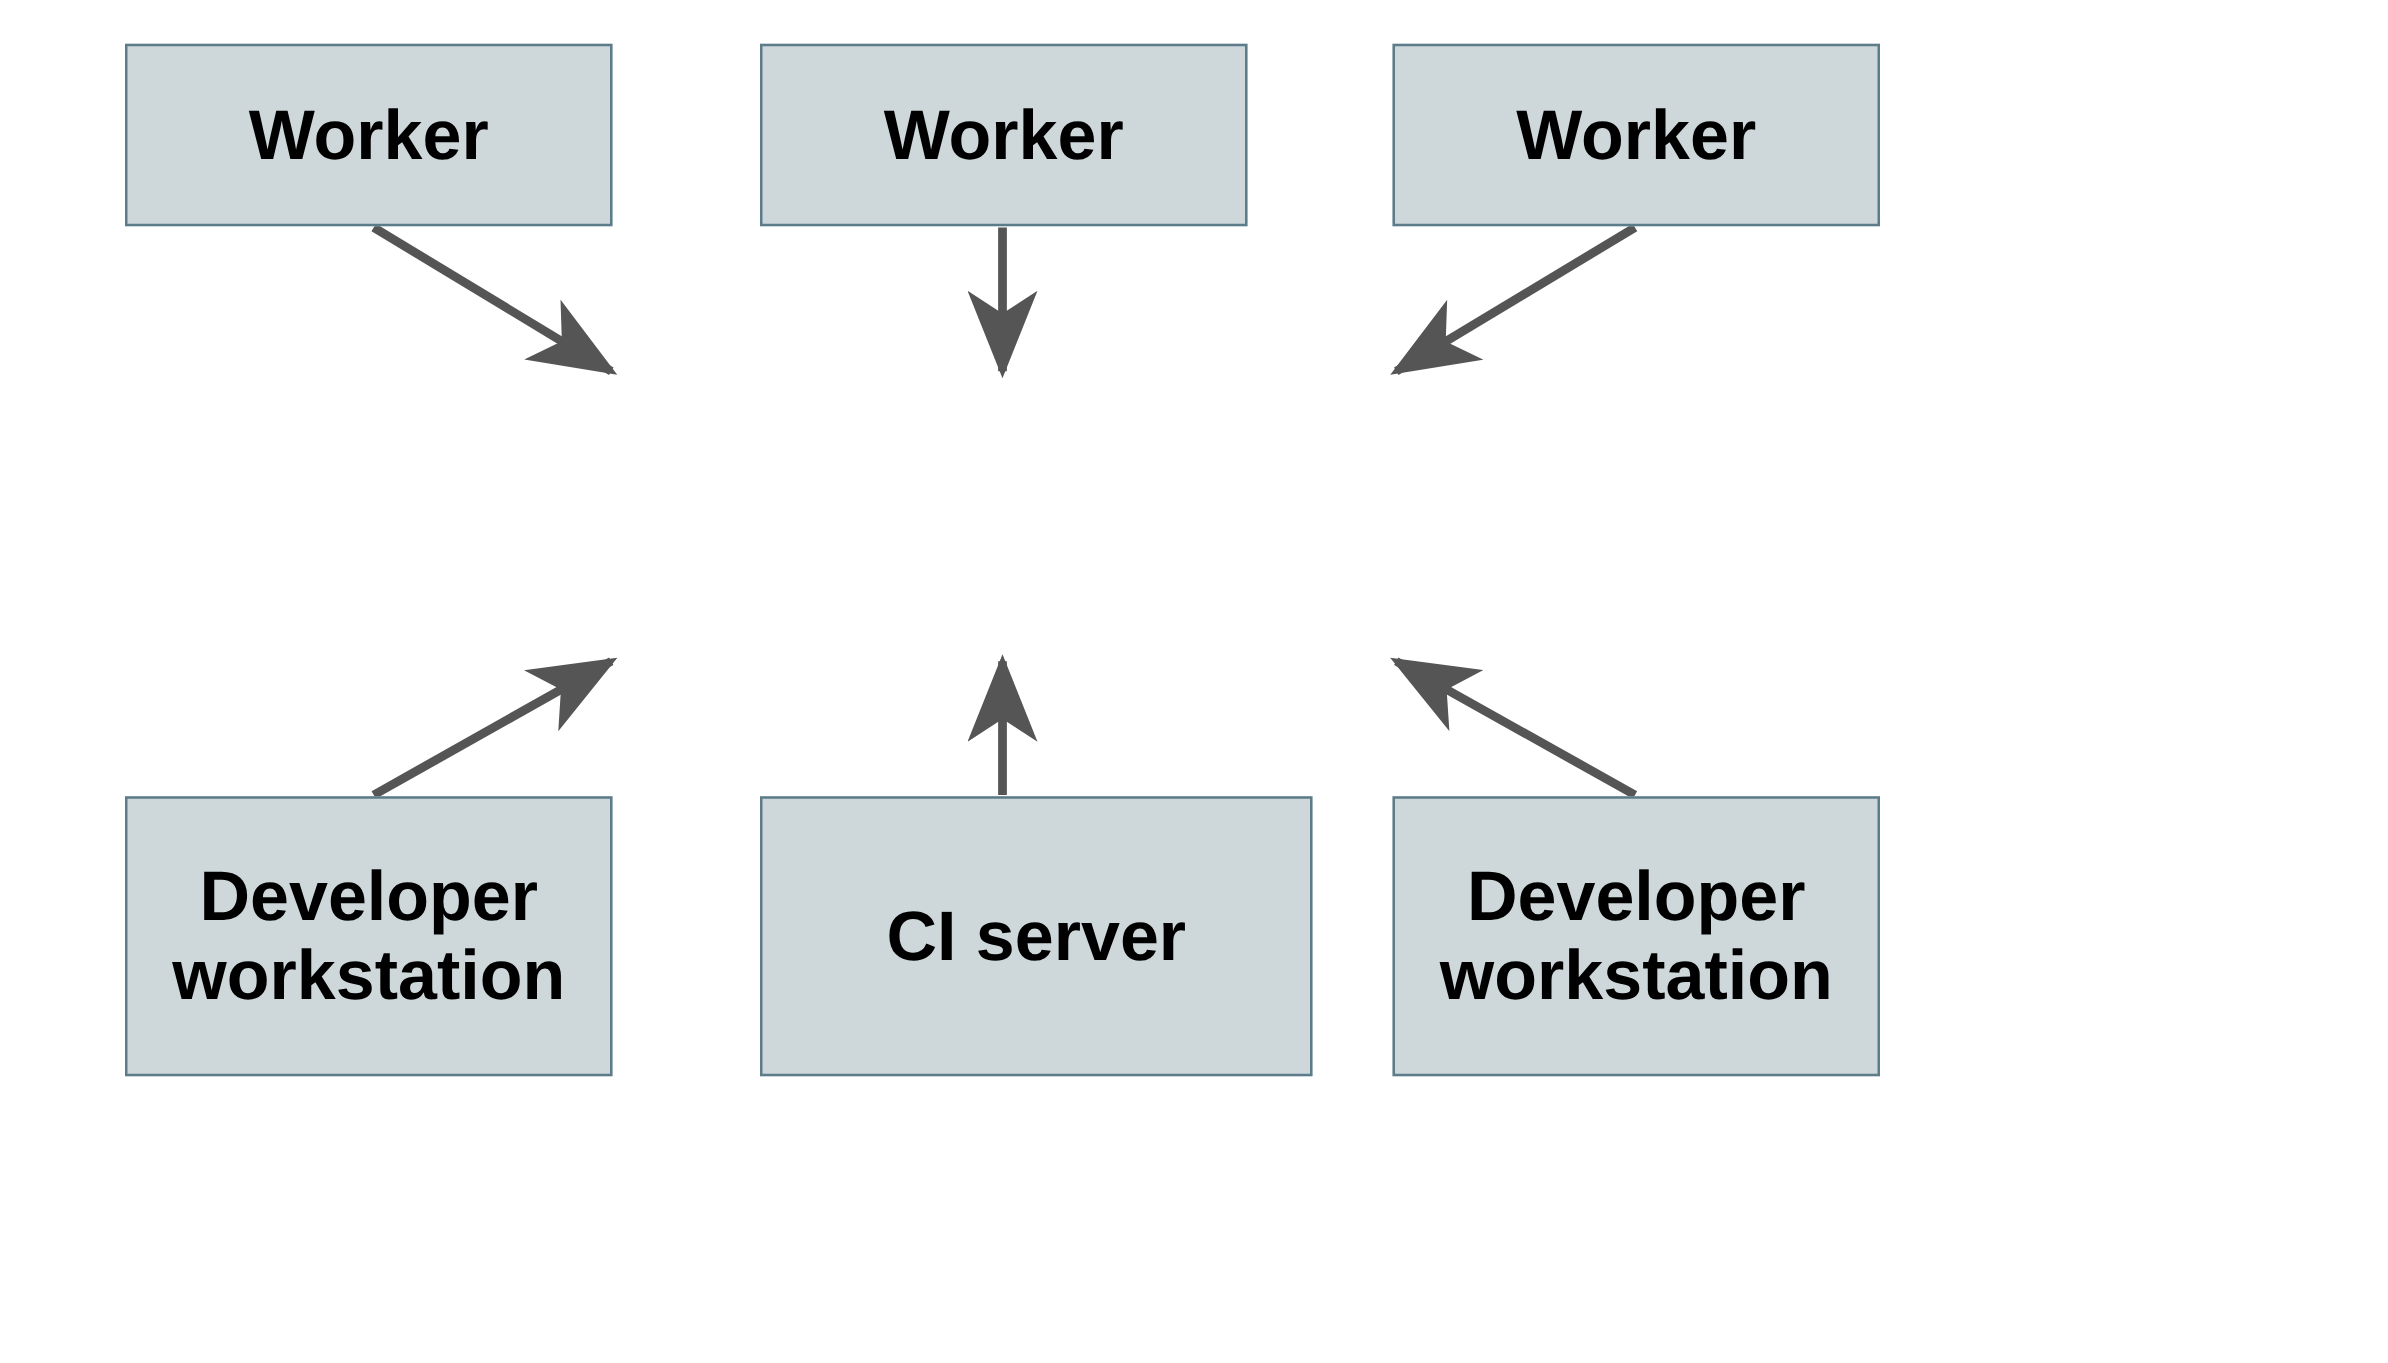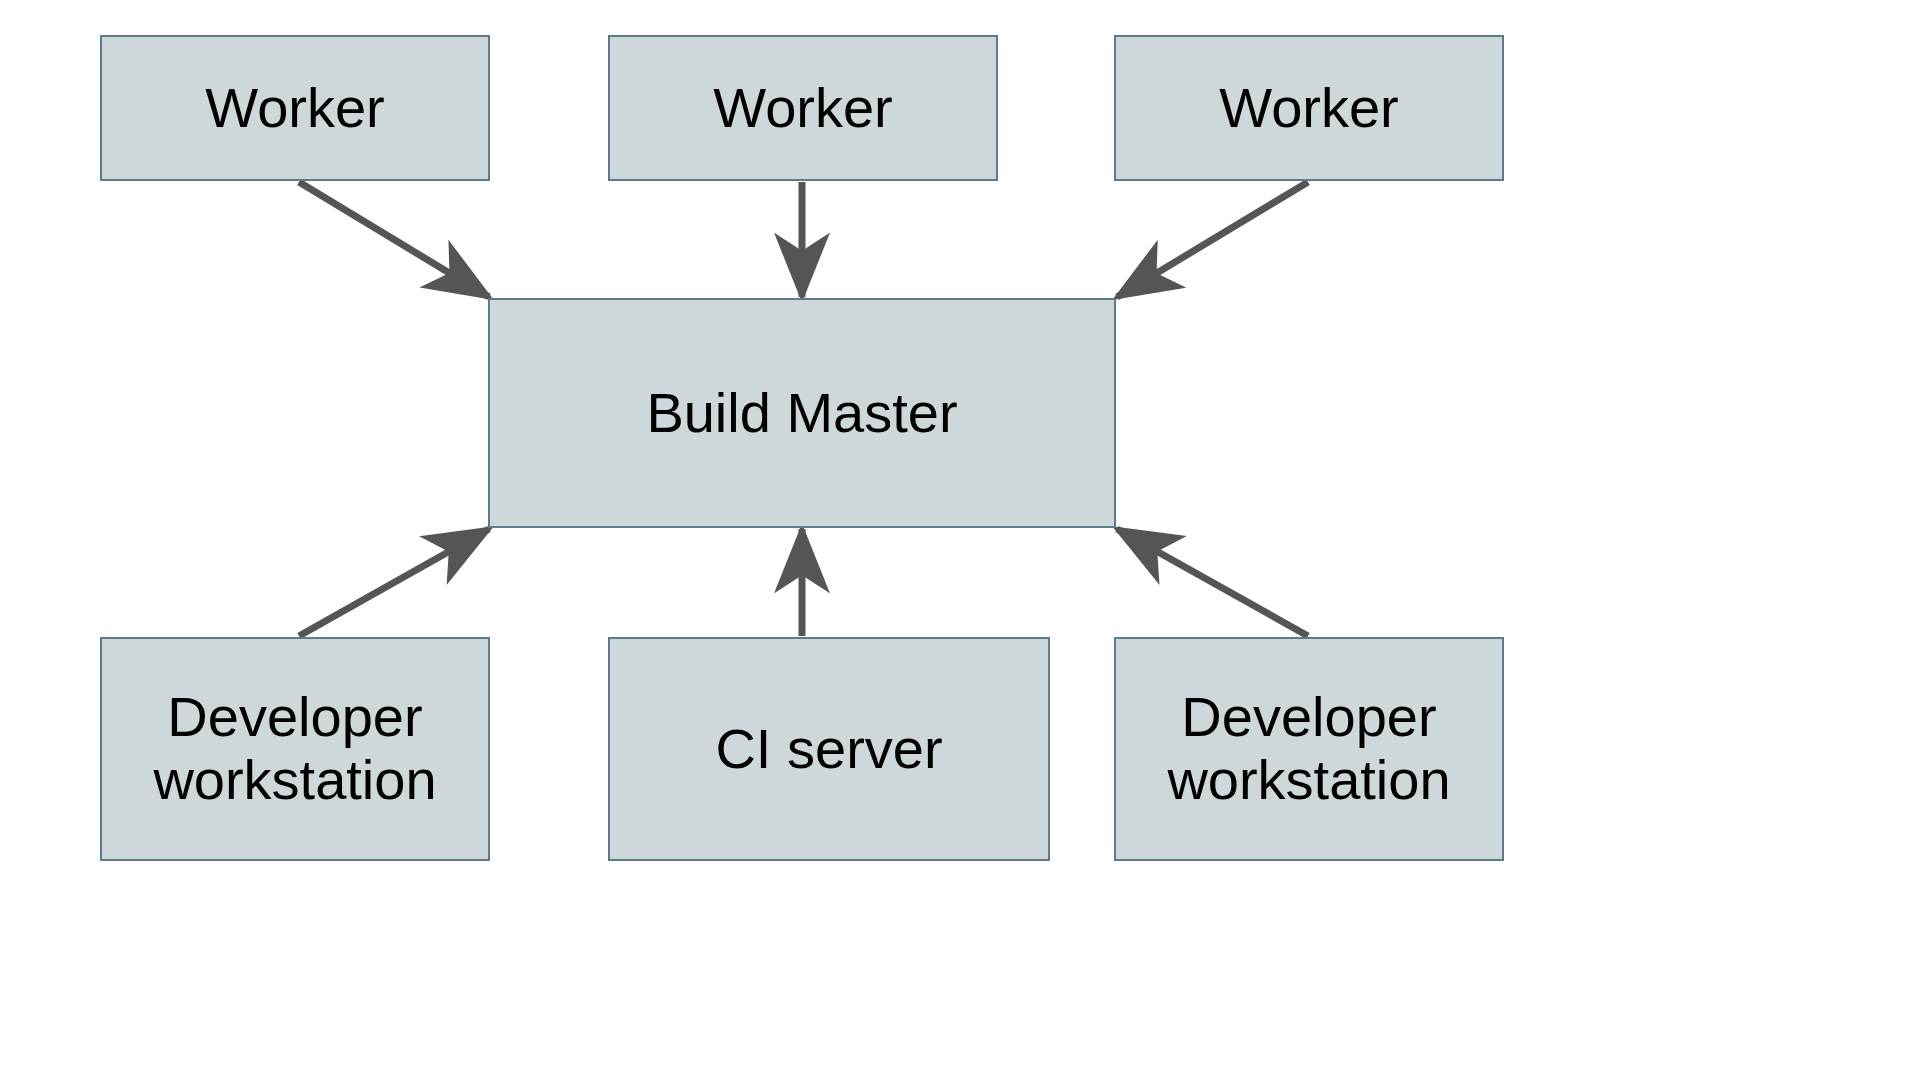--- a/index.html
+++ b/index.html
@@ -40,20 +40,21 @@
     font-weight: 400;
     line-height: 1.12;
     z-index: 2;
   }
   .node .label {
     display: block;
     width: 100%;
     padding: 0 6px;
     box-sizing: border-box;
     white-space: pre-line;
+    font-weight: bold;
   }
 
   
   #node-worker-1 { left: 100px; top: 35px;  width: 390px; height: 146px; font-size: 56px; }
   #node-worker-2 { left: 608px; top: 35px;  width: 390px; height: 146px; font-size: 56px; }
   #node-worker-3 { left: 1114px; top: 35px; width: 390px; height: 146px; font-size: 56px; }
 
   
   #node-build-master { left: 488px; top: 298px; width: 628px; height: 230px; font-size: 56px; }
 
@@ -92,23 +93,20 @@
   </div>
 
   <div class="node" id="node-worker-2">
     <span class="label">Worker</span>
   </div>
 
   <div class="node" id="node-worker-3">
     <span class="label">Worker</span>
   </div>
 
-  <div class="node" id="node-build-master">
-    <span class="label">Build Master</span>
-  </div>
 
   <div class="node" id="node-dev-workstation-left">
     <span class="label">Developer
 workstation</span>
   </div>
 
   <div class="node" id="node-ci-server">
     <span class="label">CI server</span>
   </div>
 

